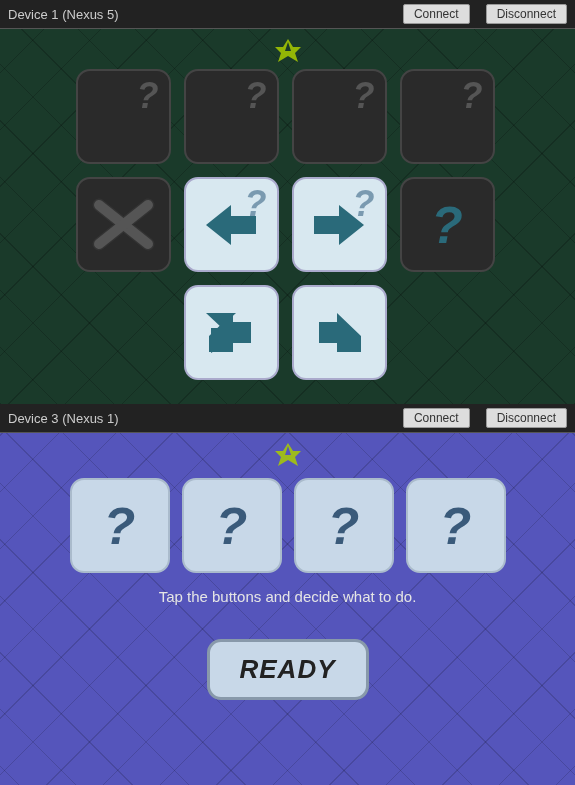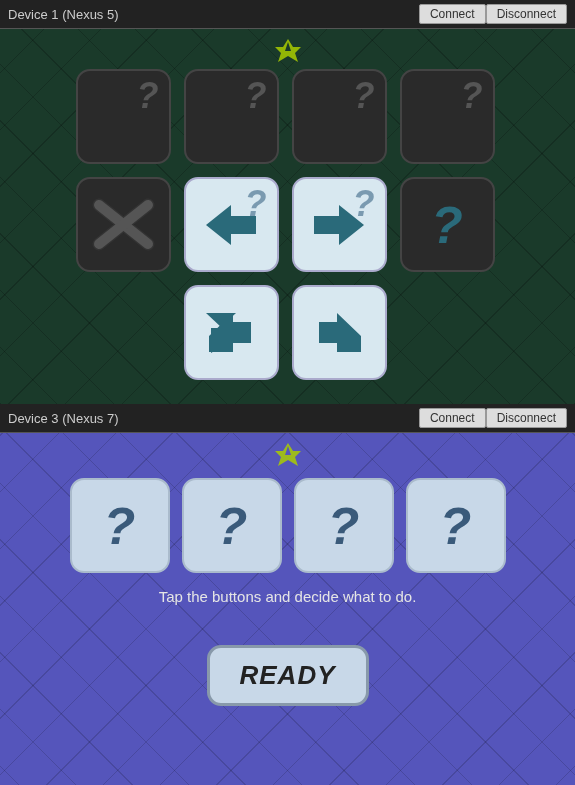--- a/index.html
+++ b/index.html
@@ -22,21 +22,21 @@
       justify-content: space-between;
       background: #222;
       color: #ccc;
       padding: 4px 8px;
       font-size: 13px;
       border-bottom: 1px solid #555;
     }
 
     .device-header-buttons {
       display: flex;
-      gap: 0;
+      gap: 16px;
     }
 
     .header-btn {
       background: #ddd;
       border: 1px solid #999;
       color: #333;
       font-size: 12px;
       padding: 2px 10px;
       cursor: pointer;
       border-radius: 2px;
@@ -184,21 +184,21 @@
       left: 50%;
       transform: translateX(-50%);
       color: #e5e5e5;
       font-size: 15px;
       white-space: nowrap;
       text-align: center;
     }
 
     .ready-btn {
       position: absolute;
-      top: 212px;
+      top: 206px;
       left: 50%;
       transform: translateX(-50%);
       background: #c8d8e8;
       border: 3px solid #8899aa;
       border-radius: 14px;
       padding: 12px 30px;
       font-size: 26px;
       font-weight: bold;
       font-style: italic;
       color: #222;
@@ -287,21 +287,21 @@
           <polygon points="52,44 28,44 28,35 10,35 10,14 28,14 28,5 52,28" class="arrow-teal"></polygon>
         </svg>
       </div>
       <div style="visibility:hidden;"></div>
     </div>
   </div>
 </div>
 
 <div class="device-panel">
   <div class="device-header">
-    <span>Device 3 (Nexus 7)</span>
+    <span>Device 3 (Nexus 1)</span>
     <div class="device-header-buttons">
       <button class="header-btn">Connect</button>
       <button class="header-btn">Disconnect</button>
     </div>
   </div>
 
   <div class="device2-bg">
 
     <svg class="logo-top" viewBox="0 0 30 30" style="top:8px;">
       <path d="M15 2 L20 10 L28 10 L22 16 L25 25 L15 19 L5 25 L8 16 L2 10 L10 10 Z" fill="#aacc00" opacity="0.85"></path>

